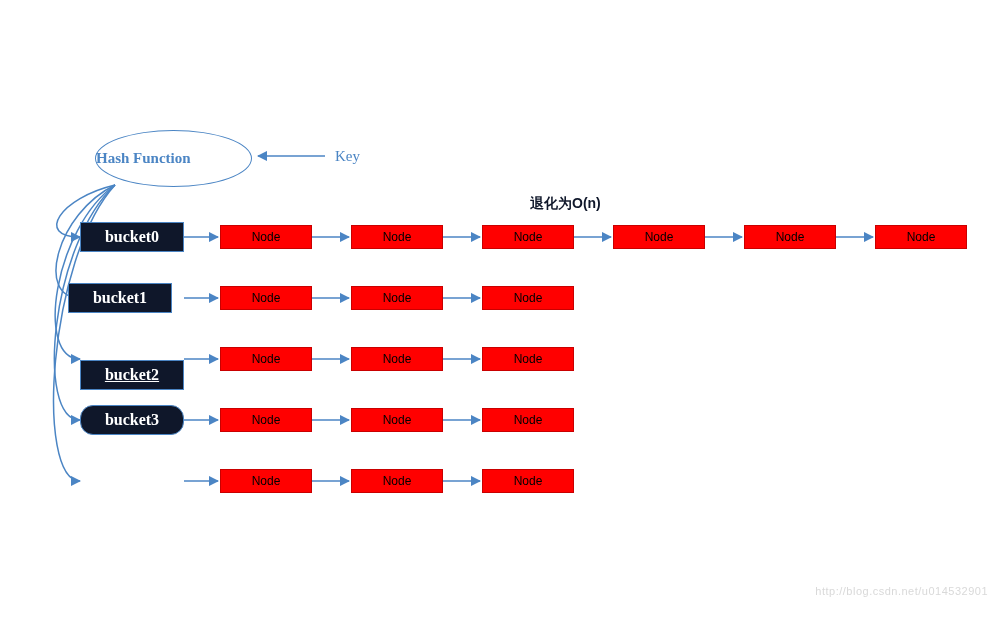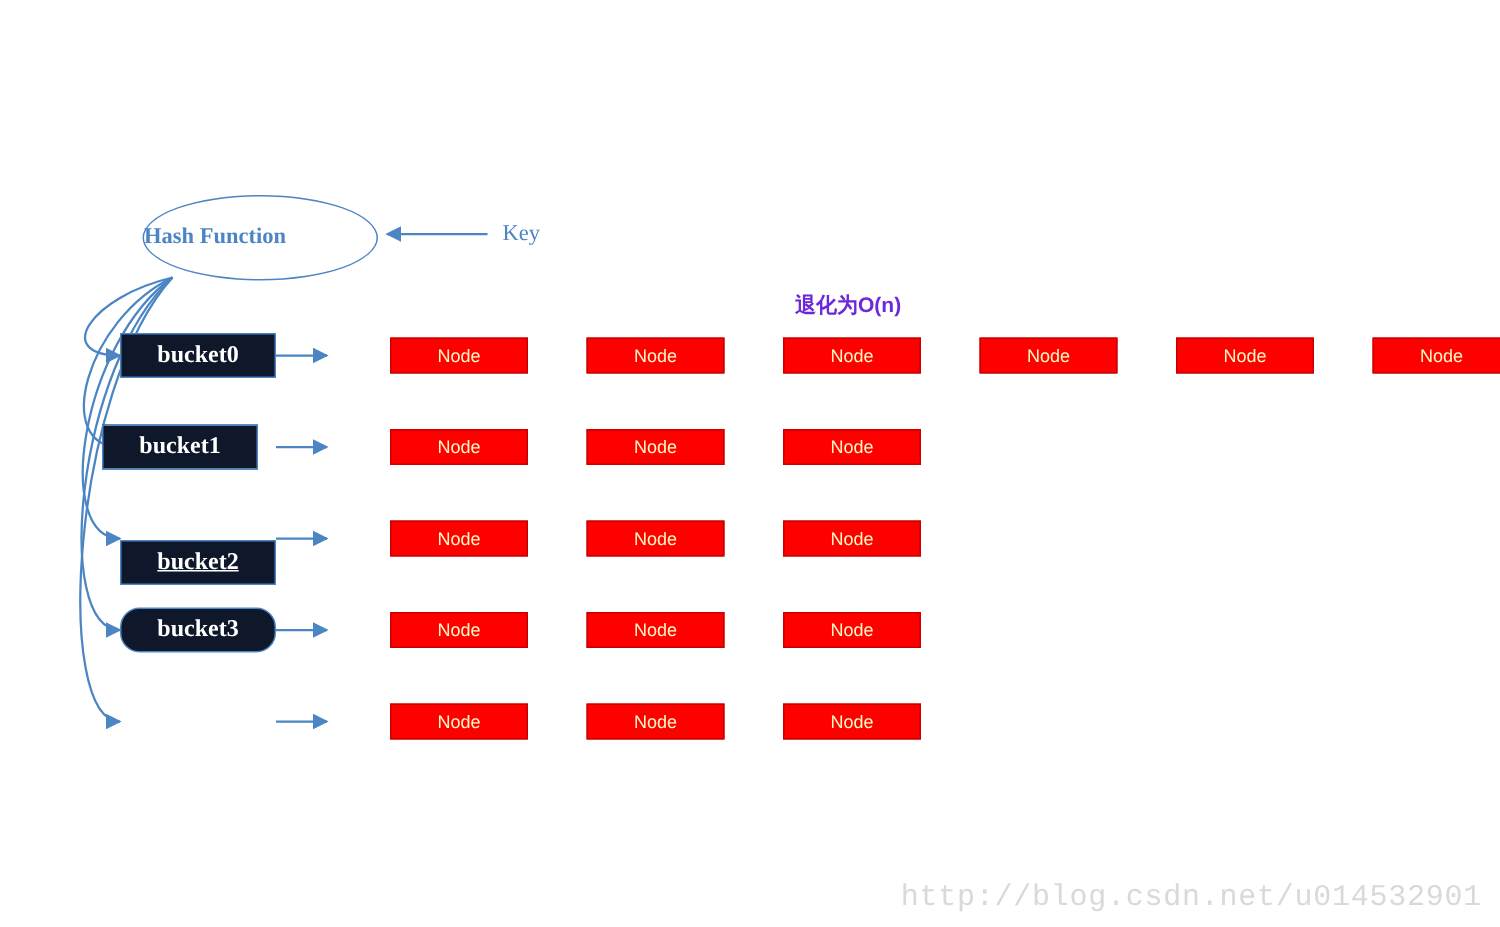--- a/index.html
+++ b/index.html
@@ -36,21 +36,21 @@
     background: #fff;
   }
   .key-label {
     position: absolute;
     color: #4b85c4;
     font-weight: normal;
     font-size: 15px;
   }
   .annotation {
     position: absolute;
-    color: #6d28d9;
+    color: #0f172a;
     font-weight: bold;
     font-size: 14px;
     font-family: "Microsoft YaHei", "SimHei", sans-serif;
   }
   .bucket {
     position: absolute;
     width: 104px;
     height: 30px;
     background: #0f172a;
     border: 1.5px solid #4b85c4;
@@ -61,36 +61,35 @@
     align-items: center;
     justify-content: center;
     box-sizing: border-box;
   }
   .node {
     position: absolute;
     width: 92px;
     height: 24px;
     background: #ff0000;
     border: 1.5px solid #c90000;
-    color: #fef9c3;
+    color: #000000;
     font-size: 12px;
     font-family: Arial, sans-serif;
     display: flex;
     align-items: center;
     justify-content: center;
     box-sizing: border-box;
-    margin-left: 40px;
   }
   .watermark {
     position: absolute;
     right: 12px;
-    bottom: 8px;
+    bottom: 21px;
     color: #d9d9d9;
-    font-family: Liberation Mono, monospace;
-    font-size: 20px;
+    font-family: Liberation Sans, sans-serif;
+    font-size: 11px;
     letter-spacing: 0.5px;
   }
 </style>
 </head>
 <body>
 
 <div class="canvas" id="canvas">
   <svg class="overlay" id="svg-overlay">
     <defs>
       <marker id="arrow-blue" viewBox="0 0 10 10" refX="9" refY="5" markerWidth="7" markerHeight="7" orient="auto-start-reverse">

